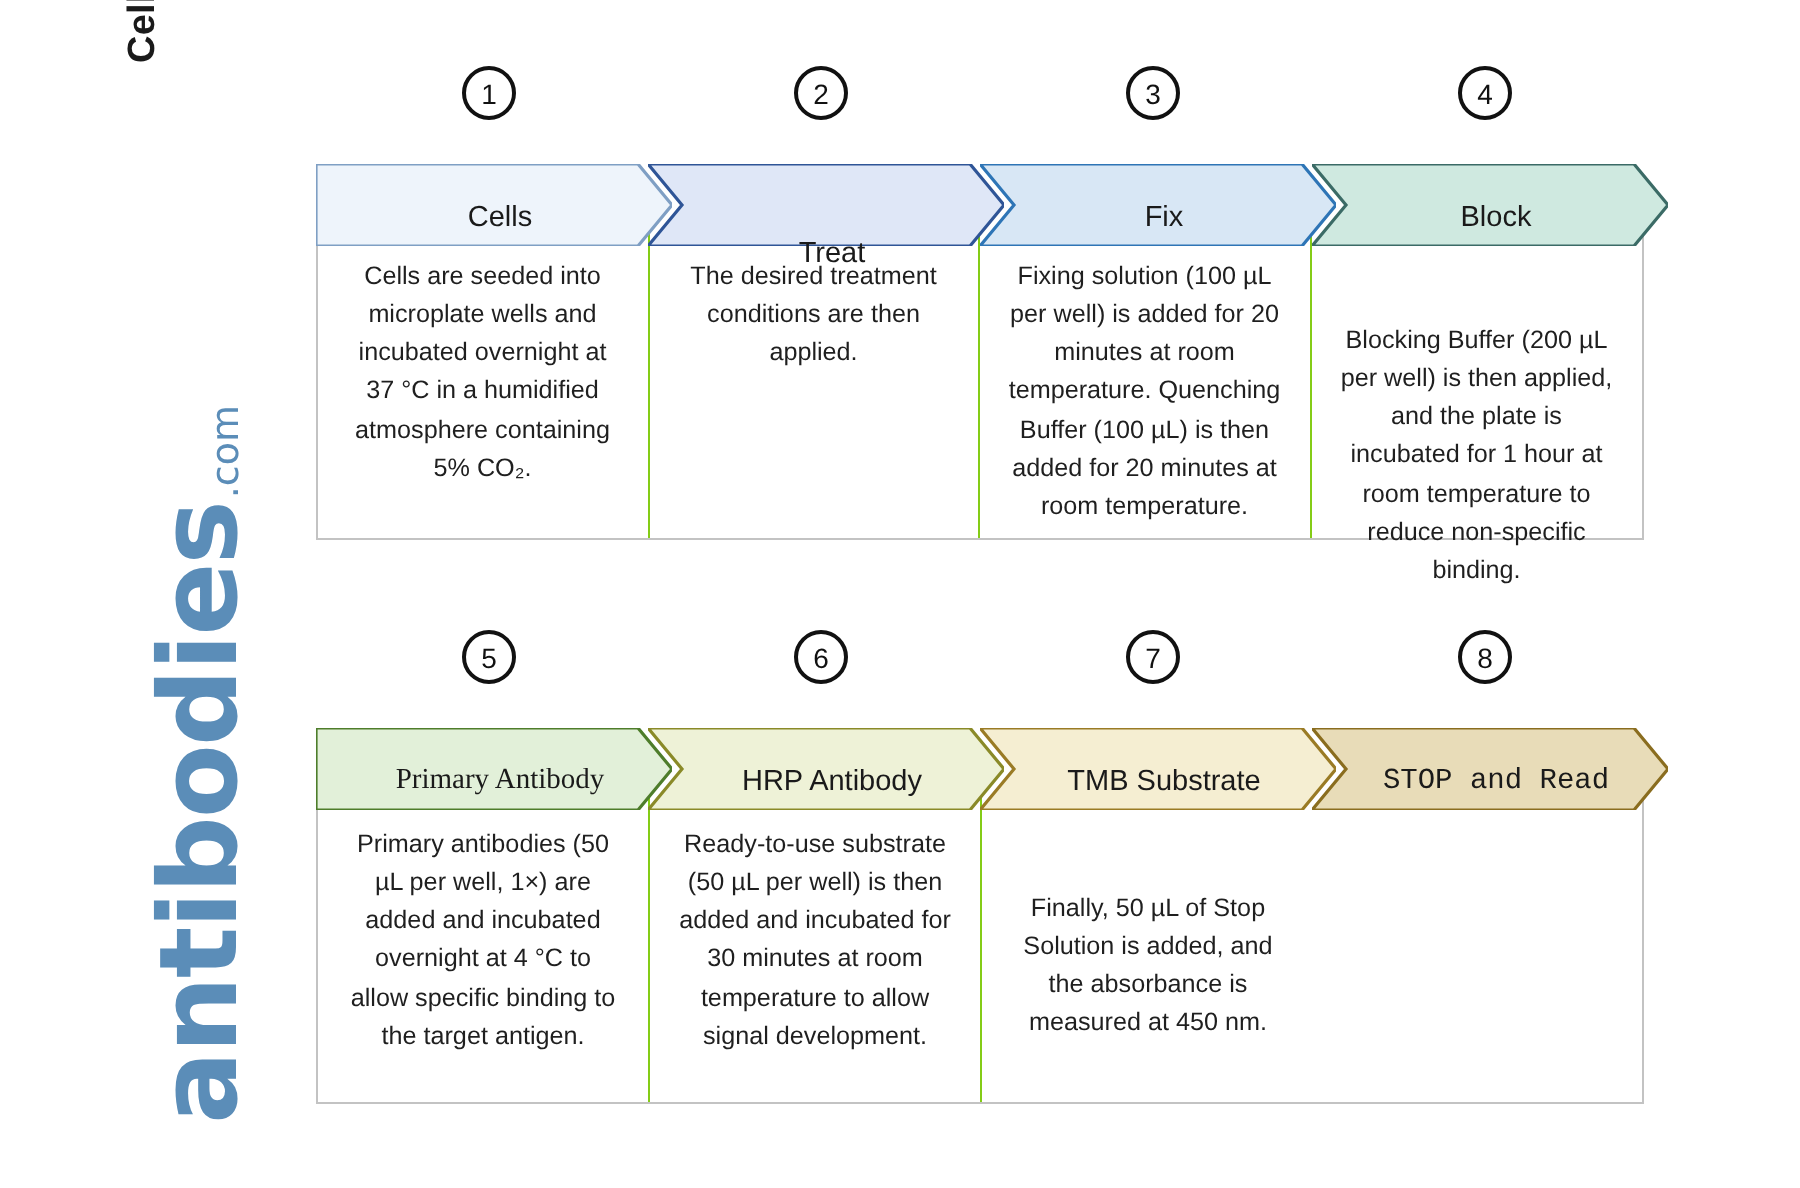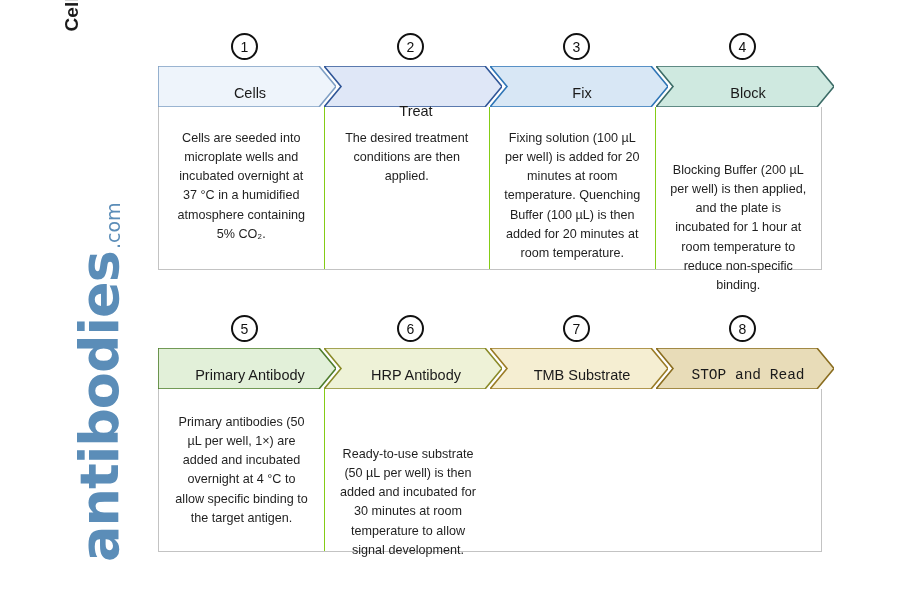--- a/index.html
+++ b/index.html
@@ -100,21 +100,21 @@
     line-height: 1;
   }
 
   .chevrons {
     position: relative;
     height: 41px;
     width: 682px;
   }
   .chev {
     position: absolute;
-    top: 0;
+    top: 16px;
     height: 53px;
     box-sizing: border-box;
     display: flex;
     align-items: center;
     justify-content: center;
   }
   .chev .chev-bg {
     position: absolute;
     inset: 0;
   }
@@ -206,21 +206,21 @@
     </div>
   </div>
 <div class="flow-row" id="row-2">
     <div class="num-strip">
       <div class="num-badge" style="left: 73px;">5</div>
       <div class="num-badge" style="left: 239px;">6</div>
       <div class="num-badge" style="left: 405px;">7</div>
       <div class="num-badge" style="left: 571px;">8</div>
     </div>
     <div class="chevrons">
-      <div class="chev" style="left: 0px; width: 178px; z-index: 10;">
+      <div class="chev" style="left: 0px; width: 178px; z-index: 10; font-family: Liberation Serif, serif;">
         <span class="chev-bg"><svg width="178" height="41" viewBox="0 0 178 41">
             <polygon points="0,0 161,0 178,20.5 161,41 0,41" fill="#e2f0d9" stroke="#4e7d2b" stroke-width="1.6" stroke-linejoin="miter"></polygon>
           </svg></span>
         <span class="chev-label">Primary Antibody</span>
       </div>
       <div class="chev" style="left: 166px; width: 178px; z-index: 9;">
         <span class="chev-bg"><svg width="178" height="41" viewBox="0 0 178 41">
             <polygon points="0,0 161,0 178,20.5 161,41 0,41 17,20.5" fill="#eef2d7" stroke="#8a8a28" stroke-width="1.6" stroke-linejoin="miter"></polygon>
           </svg></span>
         <span class="chev-label">HRP Antibody</span>
@@ -234,14 +234,15 @@
       <div class="chev" style="left: 498px; width: 178px; z-index: 7; font-family: Liberation Mono, monospace;">
         <span class="chev-bg"><svg width="178" height="41" viewBox="0 0 178 41">
             <polygon points="0,0 161,0 178,20.5 161,41 0,41 17,20.5" fill="#e8dcb8" stroke="#8a6d1f" stroke-width="1.6" stroke-linejoin="miter"></polygon>
           </svg></span>
         <span class="chev-label">STOP and Read</span>
       </div>
     </div>
     <div class="desc-row r2">
       <div class="desc-cell">Primary antibodies (50 µL per well, 1×) are added and incubated overnight at 4 °C to allow specific binding to the target antigen.</div>
       <div class="desc-cell">Ready-to-use substrate (50 µL per well) is then added and incubated for 30 minutes at room temperature to allow signal development.</div>
+      <div class="desc-cell">Finally, 50 µL of Stop Solution is added, and the absorbance is measured at 450 nm.</div>
     </div>
   </div>
 
 </body></html>

